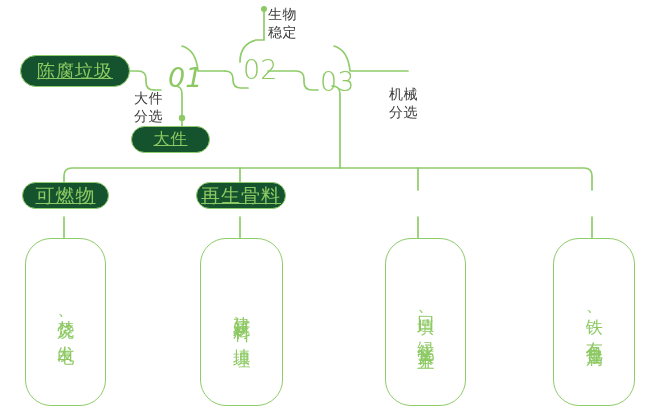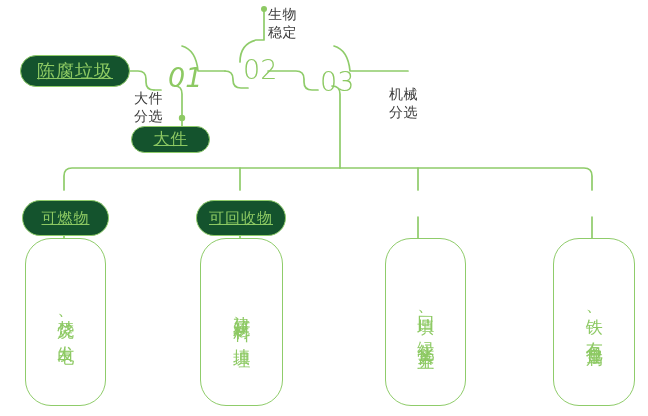--- a/index.html
+++ b/index.html
@@ -48,23 +48,23 @@
     font-size: 18px;
   }
   .pill-bulky {
     left: 131px;
     top: 126px;
     width: 79px;
     height: 27px;
     font-size: 16px;
   }
   .pill-cat {
-    height: 36px;
-    font-size: 15px;
-    top: 200px;
+    height: 27px;
+    font-size: 19px;
+    top: 182px;
   }
   .pill-cat.c0 { left: 22px;  width: 87px; }
   .pill-cat.c1 { left: 196px; width: 90px; }
   .pill-cat.c2 { left: 383px; width: 70px; }
   .pill-cat.c3 { left: 549px; width: 90px; }
 
   
   .vbox {
     position: absolute;
     box-sizing: border-box;
@@ -177,21 +177,21 @@
     <div>稳定</div>
   </div>
   <div class="note note-mech">
     <div>机械</div>
     <div>分选</div>
   </div>
 
   <div class="pill pill-bulky">大件</div>
 
   <div class="pill pill-cat c0">可燃物</div>
-  <div class="pill pill-cat c1">可回收物</div>
+  <div class="pill pill-cat c1">再生骨料</div>
 
   <div class="vbox b0">
     <span class="vtext">焚烧、发电</span>
   </div>
   <div class="vbox b1">
     <span class="vtext">建筑材料、填埋</span>
   </div>
   <div class="vbox b2">
     <span class="vtext">回填、绿化营养土</span>
   </div>

